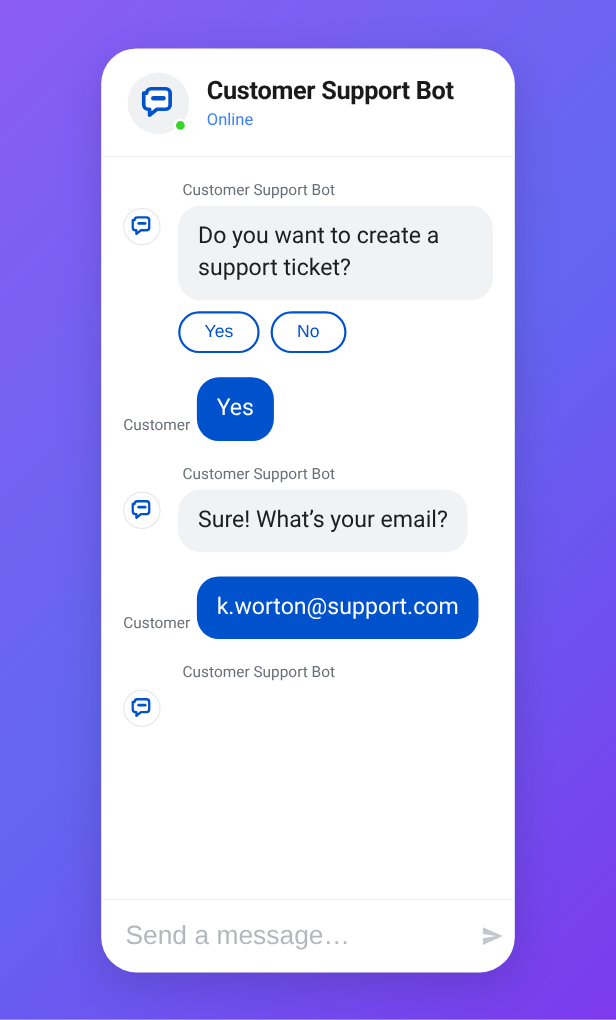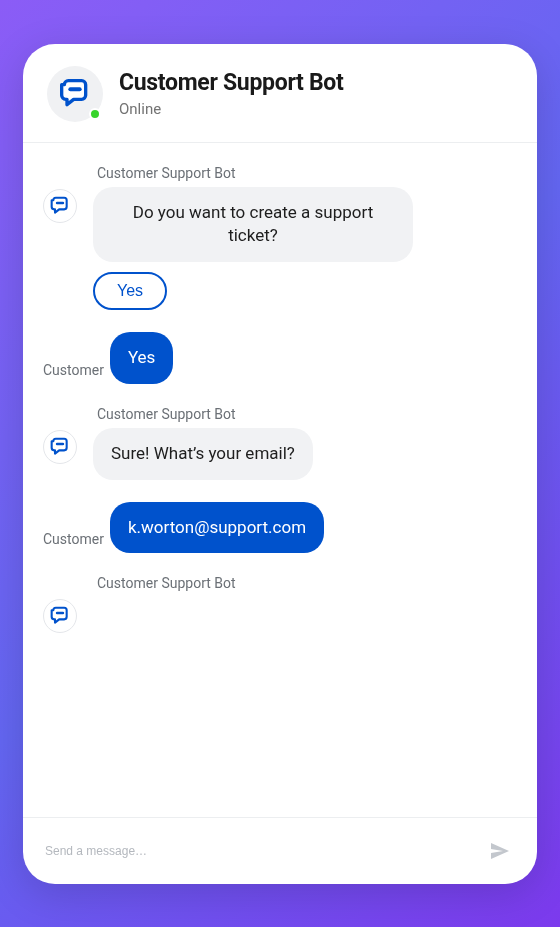--- a/index.html
+++ b/index.html
@@ -5,21 +5,21 @@
   * { box-sizing: border-box; margin: 0; padding: 0; }
   html, body { width: 560px; height: 927px; }
   body {
     font-family: -apple-system, BlinkMacSystemFont, "Segoe UI", Roboto, Helvetica, Arial, sans-serif;
     background: linear-gradient(135deg, #8b5cf6 0%, #6366f1 50%, #7c3aed 100%);
     display: flex;
     align-items: center;
     justify-content: center;
   }
   .chat-window {
-    width: 514px;
+    width: 376px;
     height: 840px;
     background: #fff;
     border-radius: 32px;
     overflow: hidden;
     display: flex;
     flex-direction: column;
     box-shadow: 0 10px 40px rgba(0,0,0,0.15);
   }
   .header {
     display: flex;
@@ -39,21 +39,21 @@
   .avatar-large .status-dot {
     position: absolute;
     right: 2px; bottom: 2px;
     width: 12px; height: 12px;
     background: #37d42a;
     border-radius: 50%;
     border: 2px solid #fff;
   }
   .header-text { display: flex; flex-direction: column; }
   .header-title { font-size: 23px; font-weight: 700; color: #1a1a1a; letter-spacing: -0.3px; }
-  .header-status { font-size: 15px; color: #737373; margin-top: 4px; }
+  .header-status { font-size: 15px; color: #3b82f6; margin-top: 4px; }
 
   .messages {
     flex: 1;
     overflow-y: auto;
     padding: 22px 20px 10px 20px;
   }
   .msg-group { margin-bottom: 22px; }
   .msg-group.bot { display: grid; grid-template-columns: 40px 1fr; column-gap: 10px; }
   .msg-group.bot .sender { grid-column: 2; }
   .msg-group.bot .avatar-small { grid-column: 1; grid-row: 2; align-self: start; margin-top: 2px; }
@@ -69,24 +69,23 @@
     border: 1.5px solid #e4e6ea;
     background: #fff;
     display: flex; align-items: center; justify-content: center;
   }
 
   .bubble-col { display: flex; flex-direction: column; gap: 10px; align-items: flex-start; max-width: 320px; }
 
   .bubble {
     padding: 14px 18px;
     border-radius: 20px;
-    font-size: 17px;
+    font-size: 21px;
     line-height: 1.4;
     color: #1e1e1e;
-    text-align: center;
   }
   .bubble.bot { background: #f1f2f4; }
   .bubble.customer { background: #0052cc; color: #fff; }
 
   .quick-replies { display: flex; gap: 10px; }
   .quick-btn {
     border: 2px solid #0052cc;
     background: #fff;
     color: #0052cc;
     font-size: 16px;
@@ -100,21 +99,21 @@
     border-top: 1px solid #eceef0;
     padding: 18px 22px;
     display: flex;
     align-items: center;
     gap: 12px;
   }
   .composer input {
     flex: 1;
     border: none;
     outline: none;
-    font-size: 12px;
+    font-size: 24px;
     color: #333;
     background: transparent;
   }
   .composer input::placeholder { color: #b4b8be; }
   .send-btn {
     background: none; border: none; cursor: pointer;
     width: 30px; height: 30px;
     display: flex; align-items: center; justify-content: center;
     color: #c3c7cd;
   }
@@ -145,20 +144,21 @@
       <div class="avatar-small">
         <svg width="20" height="20" viewBox="0 0 24 24" fill="none">
           <path d="M4 5a3 3 0 0 1 3-3h10a3 3 0 0 1 3 3v8a3 3 0 0 1-3 3h-6l-5 4v-4H5a3 3 0 0 1-3-3V5z" stroke="#0052cc" stroke-width="2.5" stroke-linejoin="round" fill="#fff"></path>
           <rect x="7" y="7" width="10" height="3" rx="1.5" fill="#0052cc"></rect>
         </svg>
       </div>
       <div class="bubble-col">
         <div class="bubble bot">Do you want to create a support ticket?</div>
         <div class="quick-replies">
           <button class="quick-btn">Yes</button>
+          <button class="quick-btn">No</button>
         </div>
       </div>
     </div>
 
     <div class="msg-group customer">
       <div class="sender">Customer</div>
       <div class="bubble customer">Yes</div>
     </div>
 
     <div class="msg-group bot">

